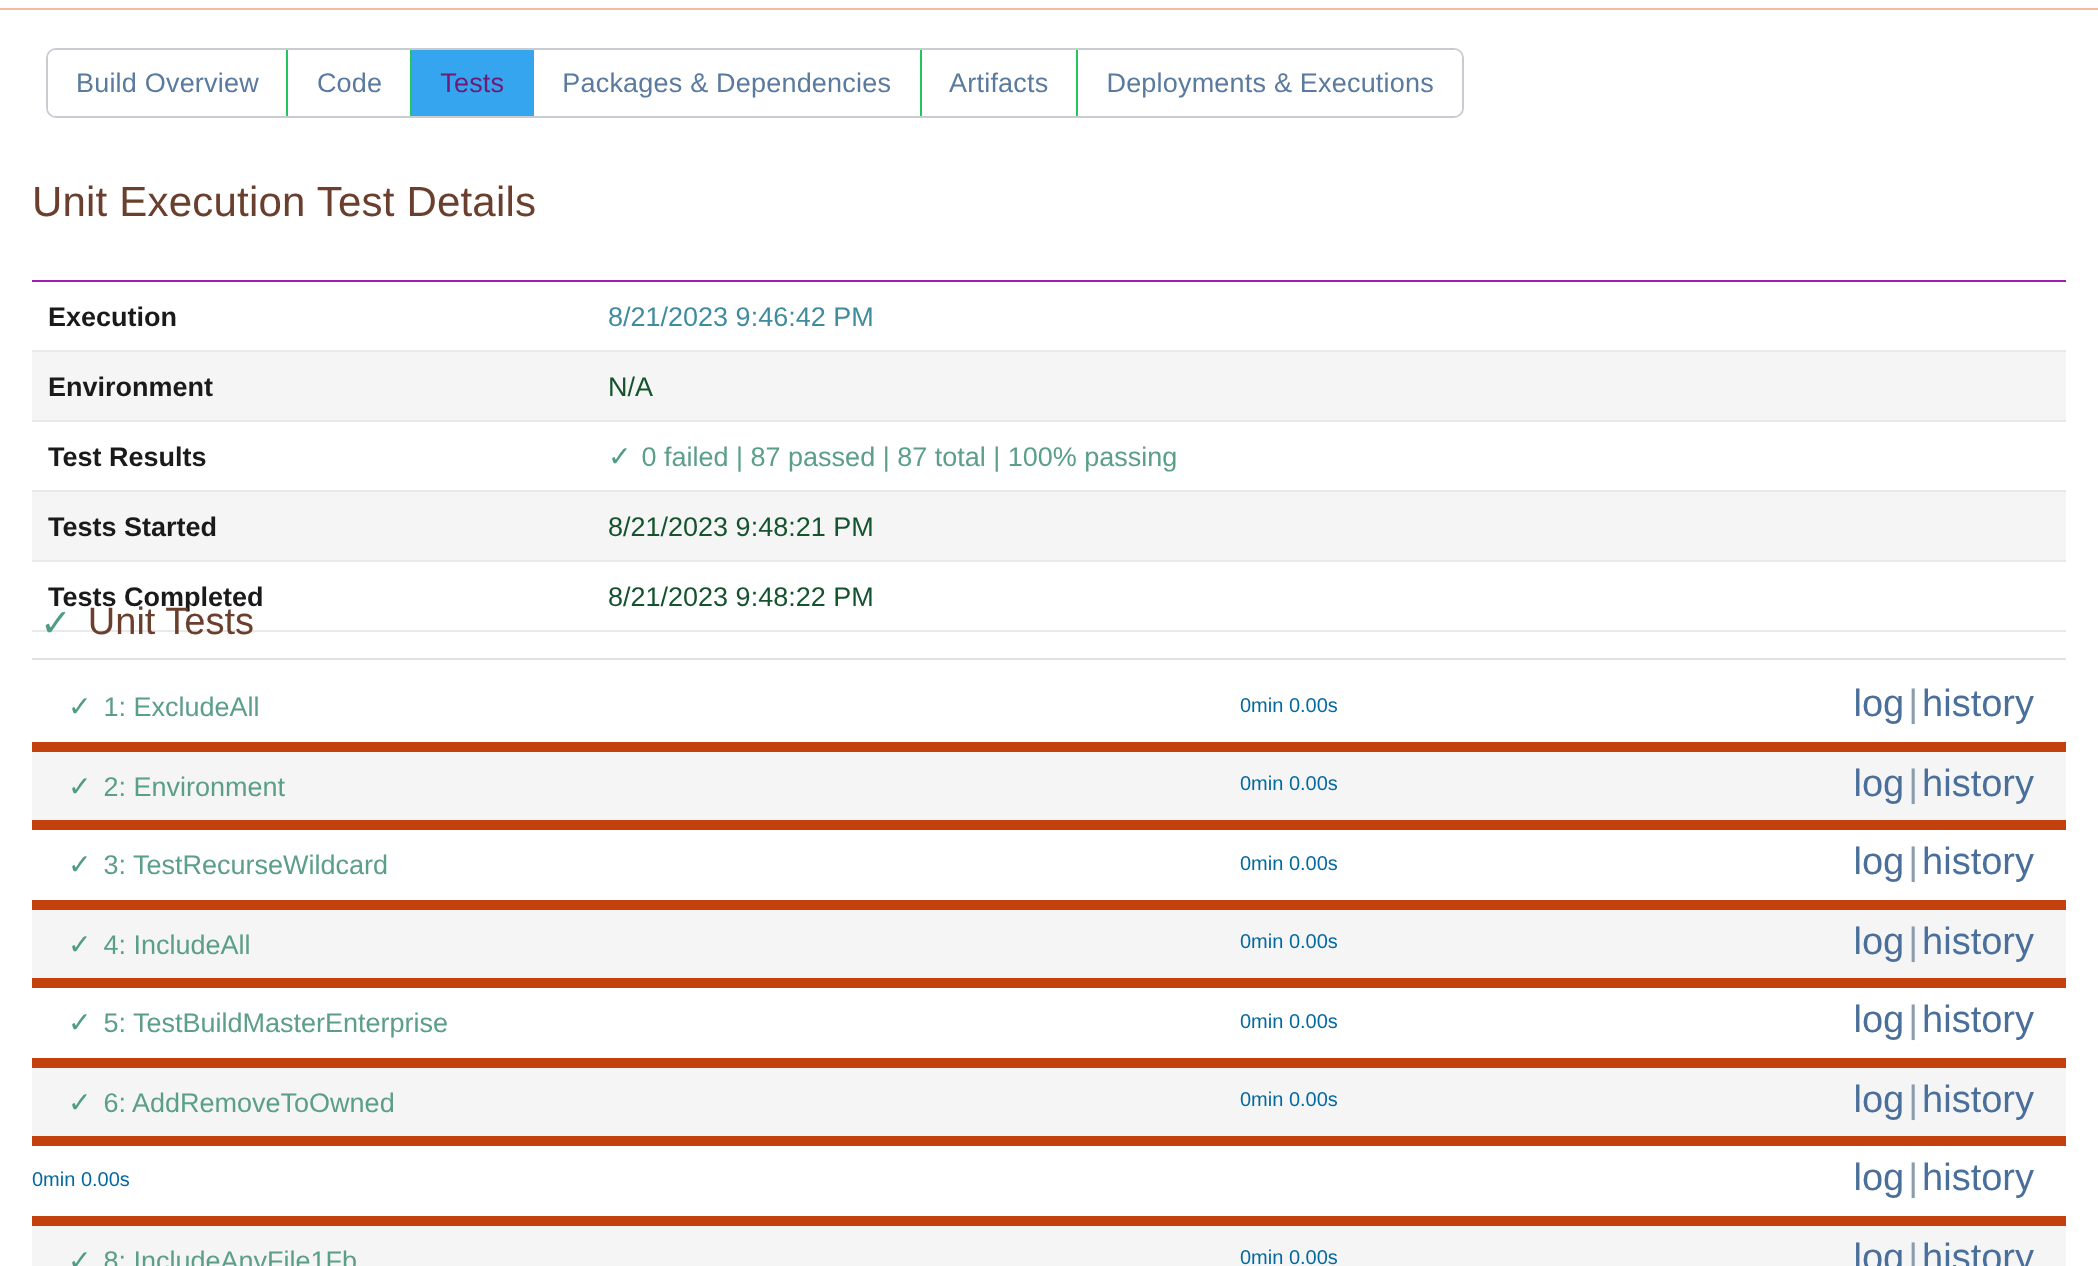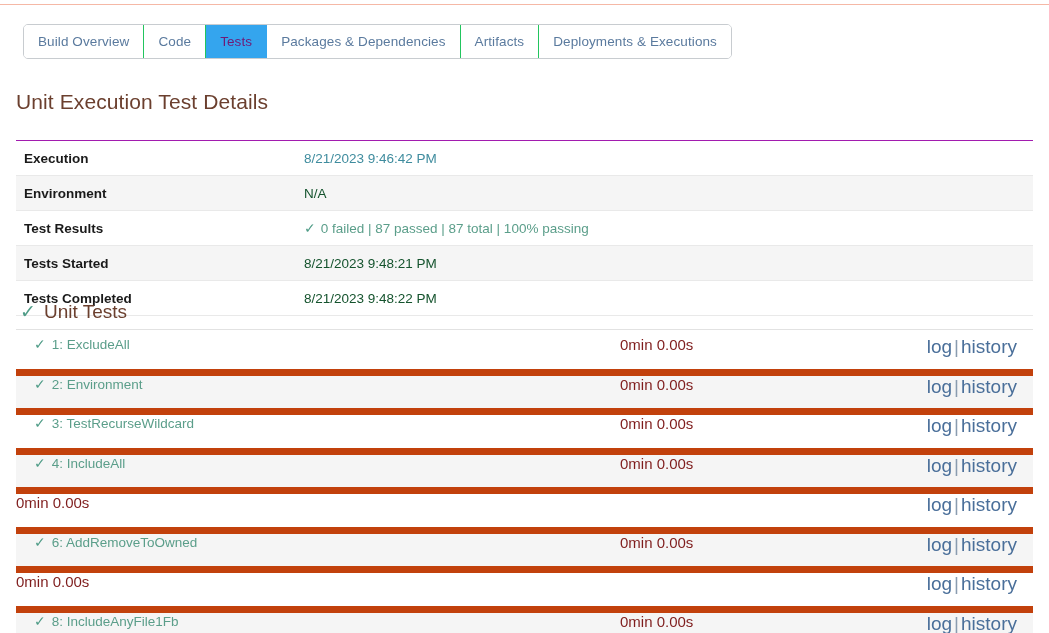--- a/index.html
+++ b/index.html
@@ -138,38 +138,39 @@
 
   
   .test-list {
     position: absolute;
     top: 336px;
     left: 16px;
     width: 1017px;
   }
   .test-row {
     display: flex;
+    align-items: center;
     height: 39.5px;
-    border-bottom: 7px solid #c2410c;
+    border-bottom: 5px solid #c2410c;
     background: #ffffff;
   }
   .test-row.alt { background: #f5f5f5; }
   .test-name {
     flex: 0 0 604px;
     padding-left: 18px;
     font-size: 13.5px;
     color: #5b9e8a;
     white-space: nowrap;
     cursor: pointer;
   }
   .test-name .tick { color: #4f9c87; margin-right: 6px; }
   .test-duration {
     flex: 0 0 290px;
-    font-size: 15px;
-    color: #7f1d1d;
+    font-size: 10px;
+    color: #0369a1;
     white-space: nowrap;
   }
   .test-links {
     flex: 1 1 auto;
     text-align: right;
     padding-right: 16px;
     font-size: 19px;
     color: #4a6f9a;
     white-space: nowrap;
   }
@@ -242,20 +243,21 @@
         <div class="test-name"><span class="tick">✓</span><span>3: TestRecurseWildcard</span></div>
         <div class="test-duration">0min 0.00s</div>
         <div class="test-links"><a>log</a><span class="sep">|</span><a>history</a></div>
       </div>
       <div class="test-row alt">
         <div class="test-name"><span class="tick">✓</span><span>4: IncludeAll</span></div>
         <div class="test-duration">0min 0.00s</div>
         <div class="test-links"><a>log</a><span class="sep">|</span><a>history</a></div>
       </div>
       <div class="test-row">
+        <div class="test-name"><span class="tick">✓</span><span>5: TestBuildMasterEnterprise</span></div>
         <div class="test-duration">0min 0.00s</div>
         <div class="test-links"><a>log</a><span class="sep">|</span><a>history</a></div>
       </div>
       <div class="test-row alt">
         <div class="test-name"><span class="tick">✓</span><span>6: AddRemoveToOwned</span></div>
         <div class="test-duration">0min 0.00s</div>
         <div class="test-links"><a>log</a><span class="sep">|</span><a>history</a></div>
       </div>
       <div class="test-row">
         <div class="test-duration">0min 0.00s</div>

